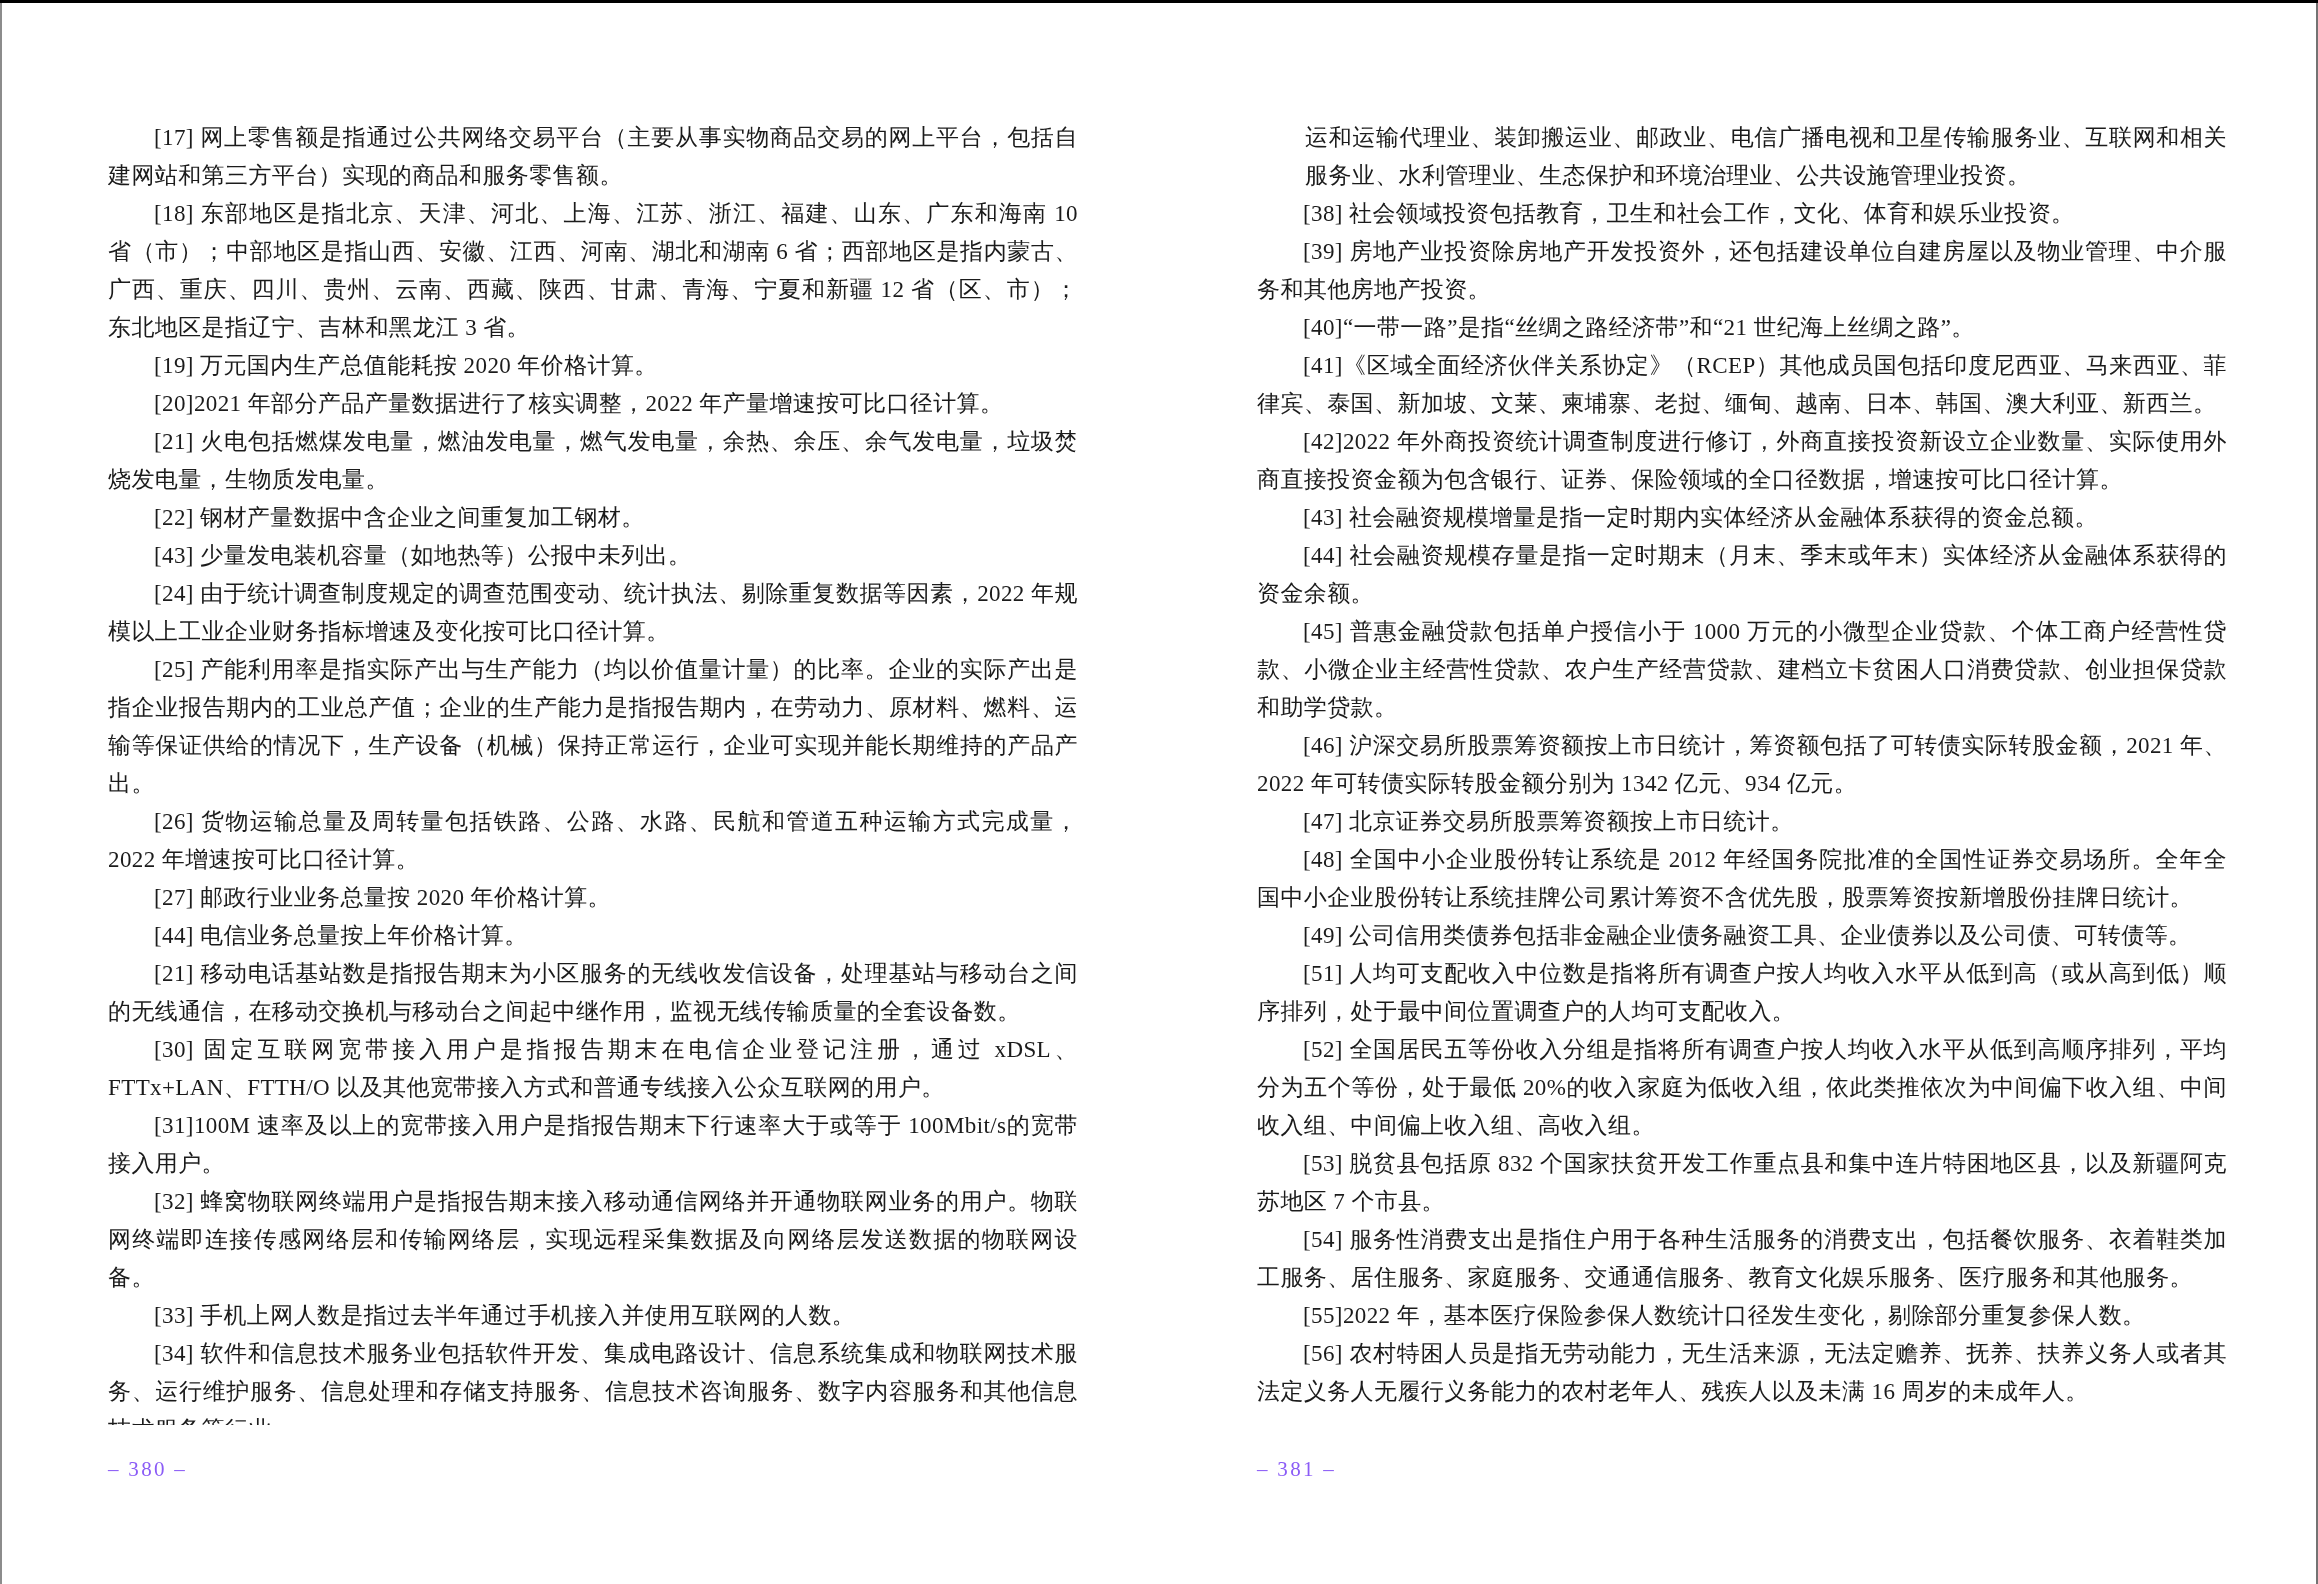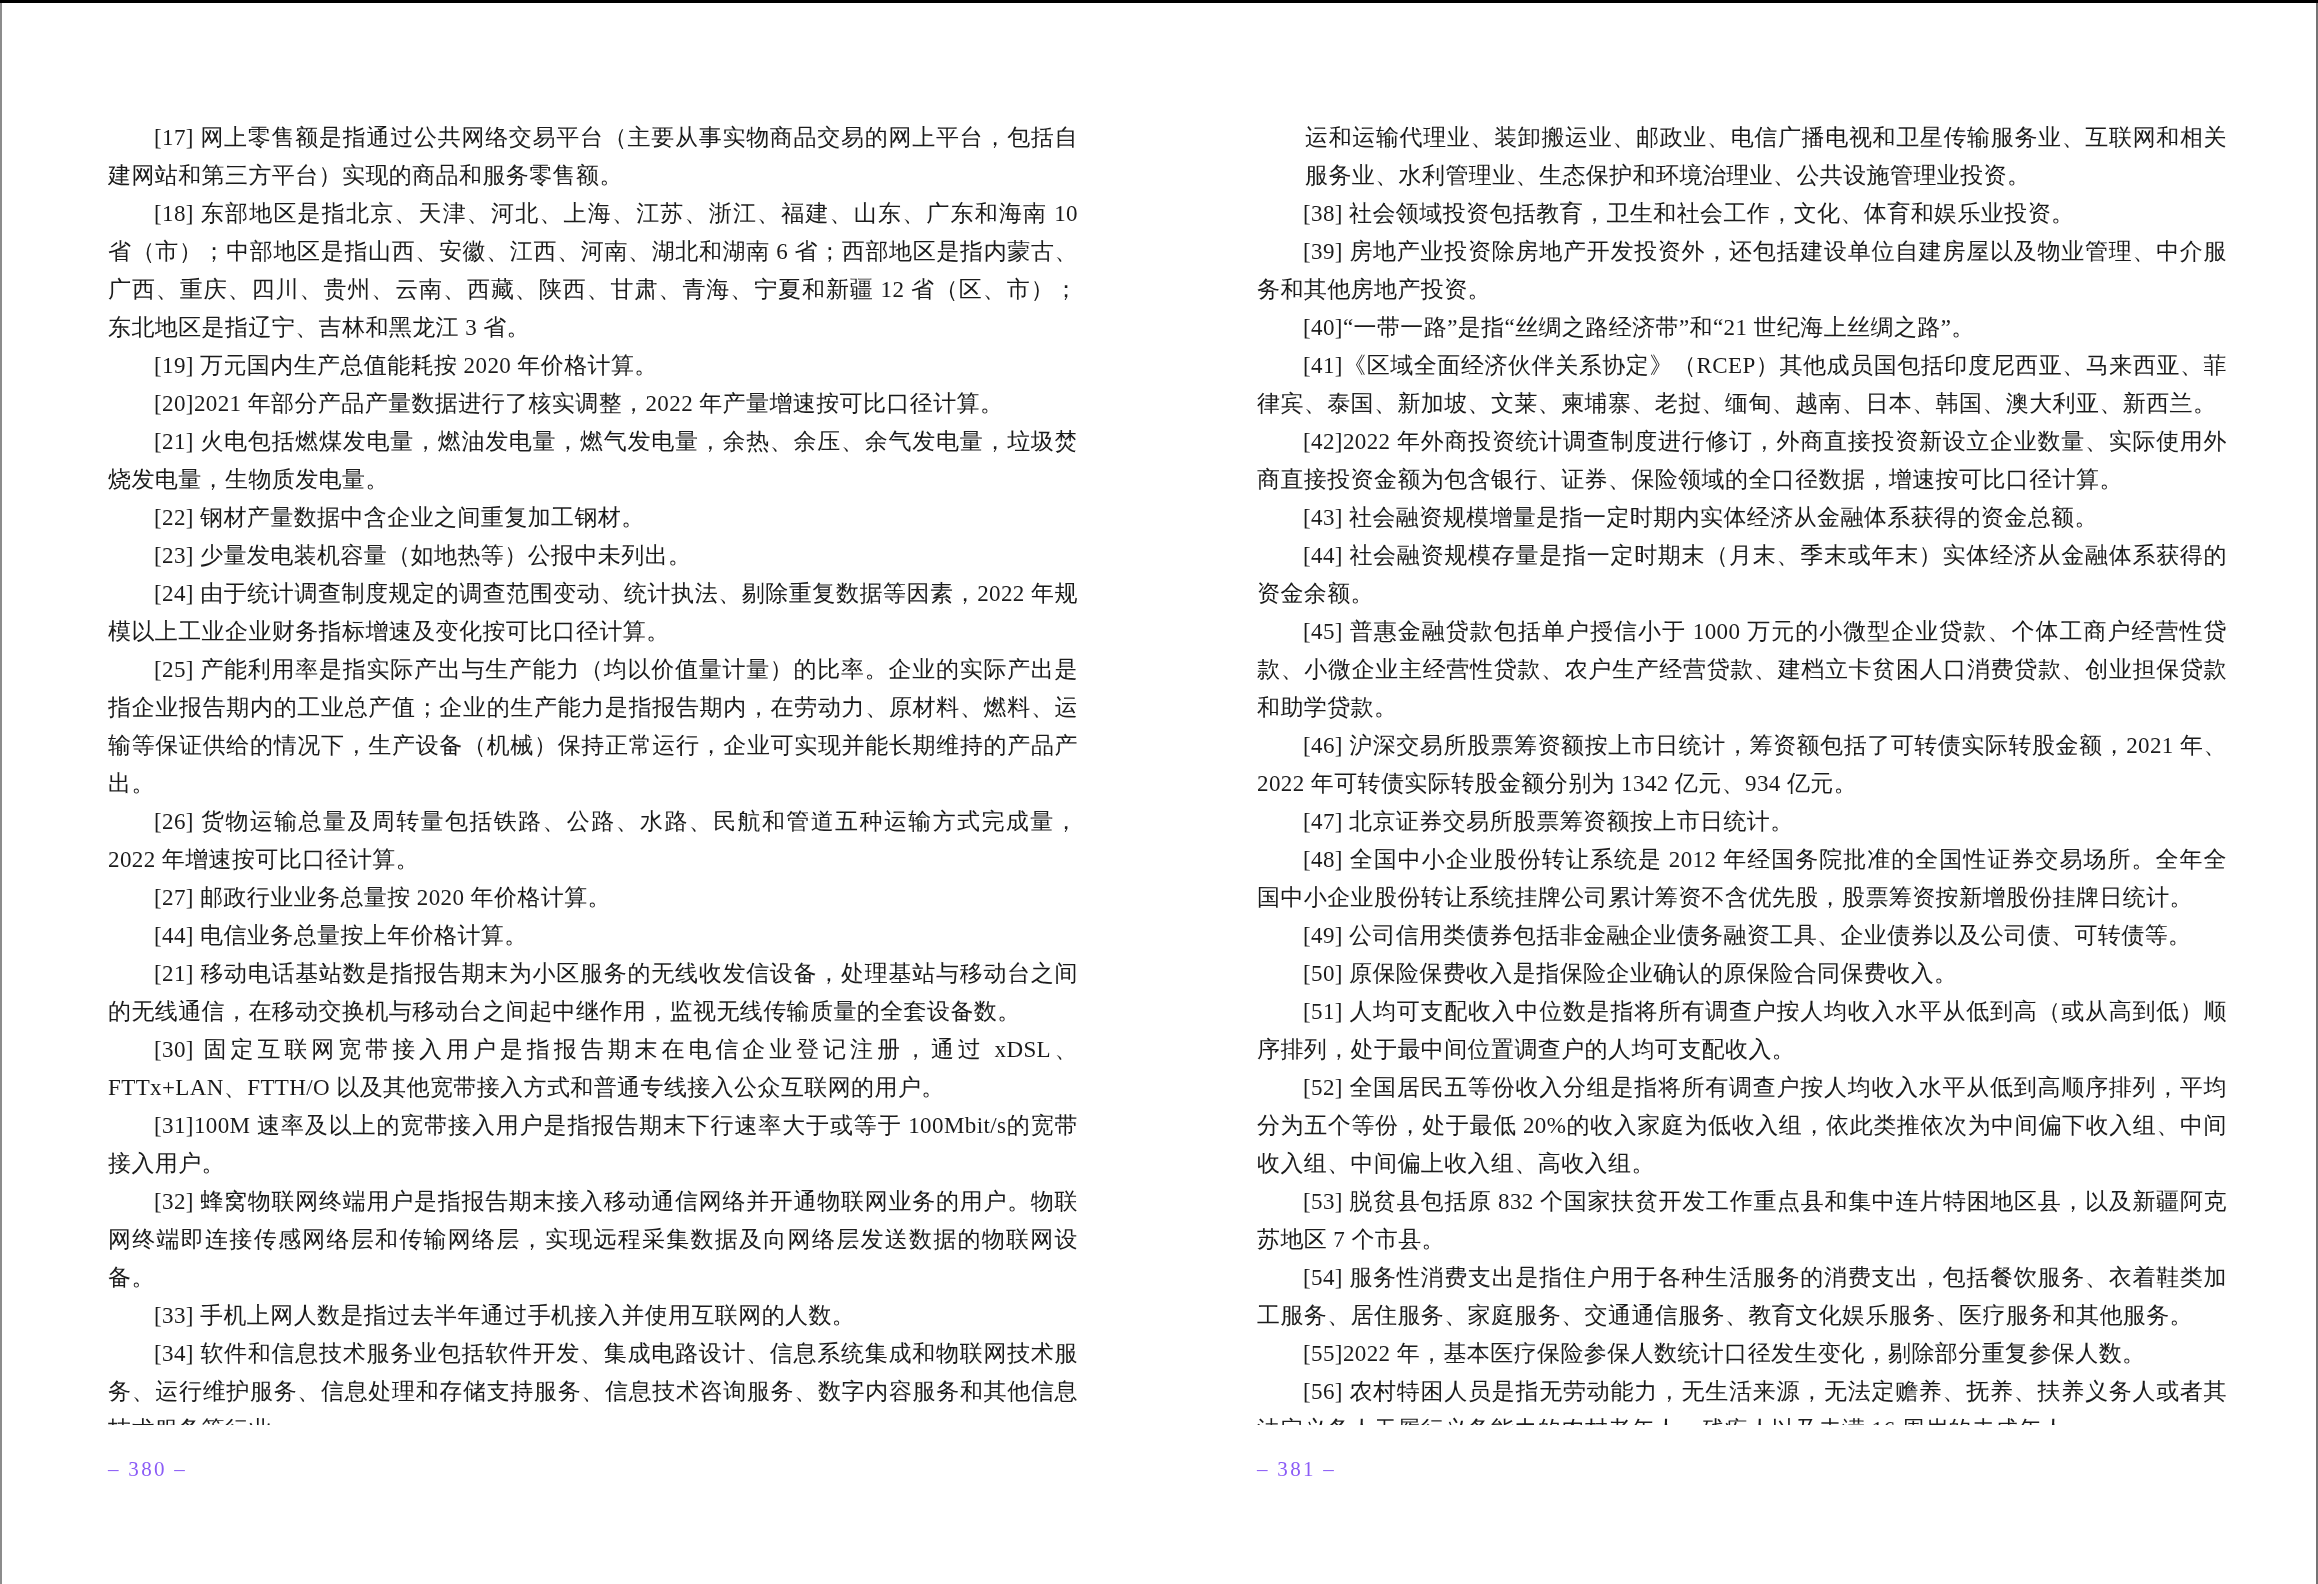--- a/index.html
+++ b/index.html
@@ -93,21 +93,21 @@
   <div class="edge-right"></div>
 
   <main class="page page-left">
     <div class="notes-column">
         <p class="note">[17] 网上零售额是指通过公共网络交易平台（主要从事实物商品交易的网上平台，包括自建网站和第三方平台）实现的商品和服务零售额。</p>
         <p class="note">[18] 东部地区是指北京、天津、河北、上海、江苏、浙江、福建、山东、广东和海南 10 省（市）；中部地区是指山西、安徽、江西、河南、湖北和湖南 6 省；西部地区是指内蒙古、广西、重庆、四川、贵州、云南、西藏、陕西、甘肃、青海、宁夏和新疆 12 省（区、市）；东北地区是指辽宁、吉林和黑龙江 3 省。</p>
         <p class="note">[19] 万元国内生产总值能耗按 2020 年价格计算。</p>
         <p class="note">[20]2021 年部分产品产量数据进行了核实调整，2022 年产量增速按可比口径计算。</p>
         <p class="note">[21] 火电包括燃煤发电量，燃油发电量，燃气发电量，余热、余压、余气发电量，垃圾焚烧发电量，生物质发电量。</p>
         <p class="note">[22] 钢材产量数据中含企业之间重复加工钢材。</p>
-        <p class="note">[23] 少量发电装机容量（如地热等）公报中未列出。</p>
+        <p class="note">[43] 少量发电装机容量（如地热等）公报中未列出。</p>
         <p class="note">[24] 由于统计调查制度规定的调查范围变动、统计执法、剔除重复数据等因素，2022 年规模以上工业企业财务指标增速及变化按可比口径计算。</p>
         <p class="note">[25] 产能利用率是指实际产出与生产能力（均以价值量计量）的比率。企业的实际产出是指企业报告期内的工业总产值；企业的生产能力是指报告期内，在劳动力、原材料、燃料、运输等保证供给的情况下，生产设备（机械）保持正常运行，企业可实现并能长期维持的产品产出。</p>
         <p class="note">[26] 货物运输总量及周转量包括铁路、公路、水路、民航和管道五种运输方式完成量，2022 年增速按可比口径计算。</p>
         <p class="note">[27] 邮政行业业务总量按 2020 年价格计算。</p>
         <p class="note">[44] 电信业务总量按上年价格计算。</p>
         <p class="note">[21] 移动电话基站数是指报告期末为小区服务的无线收发信设备，处理基站与移动台之间的无线通信，在移动交换机与移动台之间起中继作用，监视无线传输质量的全套设备数。</p>
         <p class="note">[30] 固定互联网宽带接入用户是指报告期末在电信企业登记注册，通过 xDSL、FTTx+LAN、FTTH/O 以及其他宽带接入方式和普通专线接入公众互联网的用户。</p>
         <p class="note">[31]100M 速率及以上的宽带接入用户是指报告期末下行速率大于或等于 100Mbit/s的宽带接入用户。</p>
         <p class="note">[32] 蜂窝物联网终端用户是指报告期末接入移动通信网络并开通物联网业务的用户。物联网终端即连接传感网络层和传输网络层，实现远程采集数据及向网络层发送数据的物联网设备。</p>
         <p class="note">[33] 手机上网人数是指过去半年通过手机接入并使用互联网的人数。</p>
@@ -124,21 +124,20 @@
         <p class="note">[40]“一带一路”是指“丝绸之路经济带”和“21 世纪海上丝绸之路”。</p>
         <p class="note">[41]《区域全面经济伙伴关系协定》（RCEP）其他成员国包括印度尼西亚、马来西亚、菲律宾、泰国、新加坡、文莱、柬埔寨、老挝、缅甸、越南、日本、韩国、澳大利亚、新西兰。</p>
         <p class="note">[42]2022 年外商投资统计调查制度进行修订，外商直接投资新设立企业数量、实际使用外商直接投资金额为包含银行、证券、保险领域的全口径数据，增速按可比口径计算。</p>
         <p class="note">[43] 社会融资规模增量是指一定时期内实体经济从金融体系获得的资金总额。</p>
         <p class="note">[44] 社会融资规模存量是指一定时期末（月末、季末或年末）实体经济从金融体系获得的资金余额。</p>
         <p class="note">[45] 普惠金融贷款包括单户授信小于 1000 万元的小微型企业贷款、个体工商户经营性贷款、小微企业主经营性贷款、农户生产经营贷款、建档立卡贫困人口消费贷款、创业担保贷款和助学贷款。</p>
         <p class="note">[46] 沪深交易所股票筹资额按上市日统计，筹资额包括了可转债实际转股金额，2021 年、2022 年可转债实际转股金额分别为 1342 亿元、934 亿元。</p>
         <p class="note">[47] 北京证券交易所股票筹资额按上市日统计。</p>
         <p class="note">[48] 全国中小企业股份转让系统是 2012 年经国务院批准的全国性证券交易场所。全年全国中小企业股份转让系统挂牌公司累计筹资不含优先股，股票筹资按新增股份挂牌日统计。</p>
         <p class="note">[49] 公司信用类债券包括非金融企业债务融资工具、企业债券以及公司债、可转债等。</p>
-        <p class="note">[50] 原保险保费收入是指保险企业确认的原保险合同保费收入。</p>
         <p class="note">[51] 人均可支配收入中位数是指将所有调查户按人均收入水平从低到高（或从高到低）顺序排列，处于最中间位置调查户的人均可支配收入。</p>
         <p class="note">[52] 全国居民五等份收入分组是指将所有调查户按人均收入水平从低到高顺序排列，平均分为五个等份，处于最低 20%的收入家庭为低收入组，依此类推依次为中间偏下收入组、中间收入组、中间偏上收入组、高收入组。</p>
         <p class="note">[53] 脱贫县包括原 832 个国家扶贫开发工作重点县和集中连片特困地区县，以及新疆阿克苏地区 7 个市县。</p>
         <p class="note">[54] 服务性消费支出是指住户用于各种生活服务的消费支出，包括餐饮服务、衣着鞋类加工服务、居住服务、家庭服务、交通通信服务、教育文化娱乐服务、医疗服务和其他服务。</p>
         <p class="note">[55]2022 年，基本医疗保险参保人数统计口径发生变化，剔除部分重复参保人数。</p>
         <p class="note">[56] 农村特困人员是指无劳动能力，无生活来源，无法定赡养、抚养、扶养义务人或者其法定义务人无履行义务能力的农村老年人、残疾人以及未满 16 周岁的未成年人。</p>
       </div>
     <div class="pagenum">– 381 –</div>
   </main>
 

